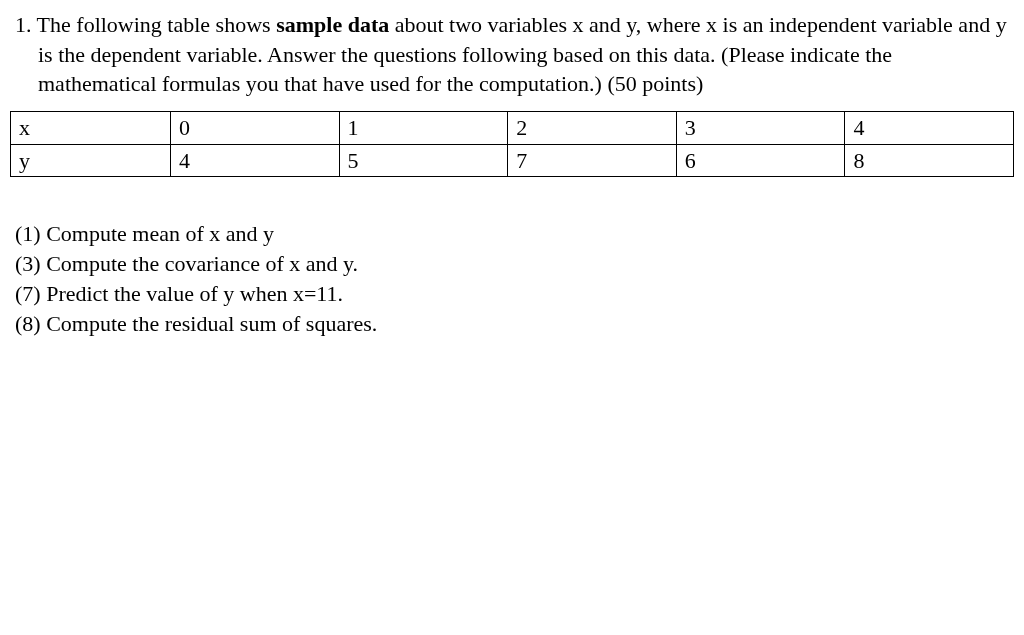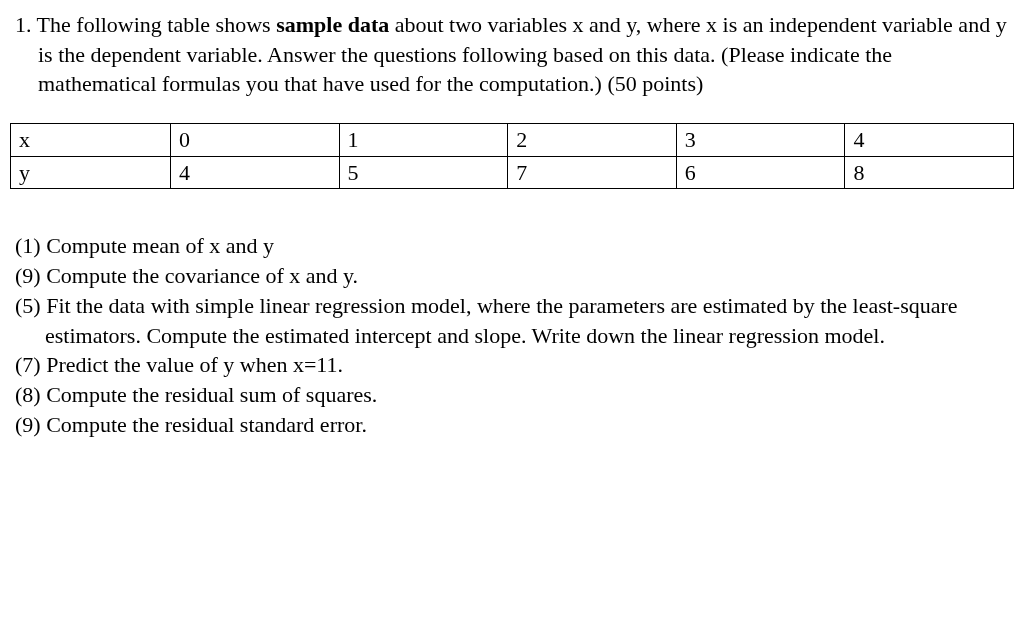--- a/index.html
+++ b/index.html
@@ -10,21 +10,21 @@
     body {
       font-family: "Times New Roman", Times, serif;
       font-size: 22px;
       line-height: 1.35;
       color: #000;
       background: #fff;
       padding: 10px 10px 10px 10px;
       width: 1024px;
     }
     .question-intro {
-      margin-bottom: 24px;
+      margin-bottom: 12px;
       padding-left: 0;
     }
     .question-number {
       display: inline;
     }
     .question-text {
       display: inline;
     }
     .hanging {
       padding-left: 28px;
@@ -93,18 +93,16 @@
     <td>5</td>
     <td>7</td>
     <td>6</td>
     <td>8</td>
   </tr>
 </tbody>
   </table>
 
 <div class="subquestions">
   <div class="subq">(1) Compute mean of x and y</div>
-  <div class="subq">(9) Compute  the covariance of x and y.</div>
-  <div class="subq">(5) Fit the data with simple linear regression model, where the parameters are estimated by the least-square estimators.  Compute the estimated intercept and slope.  Write down the linear regression model.</div>
+  <div class="subq">(3) Compute  the covariance of x and y.</div>
   <div class="subq">(7) Predict the value of y when x=11.</div>
   <div class="subq">(8) Compute the residual sum of squares.</div>
-  <div class="subq">(9)  Compute the residual standard error.</div>
 </div>
 
 </body></html>

